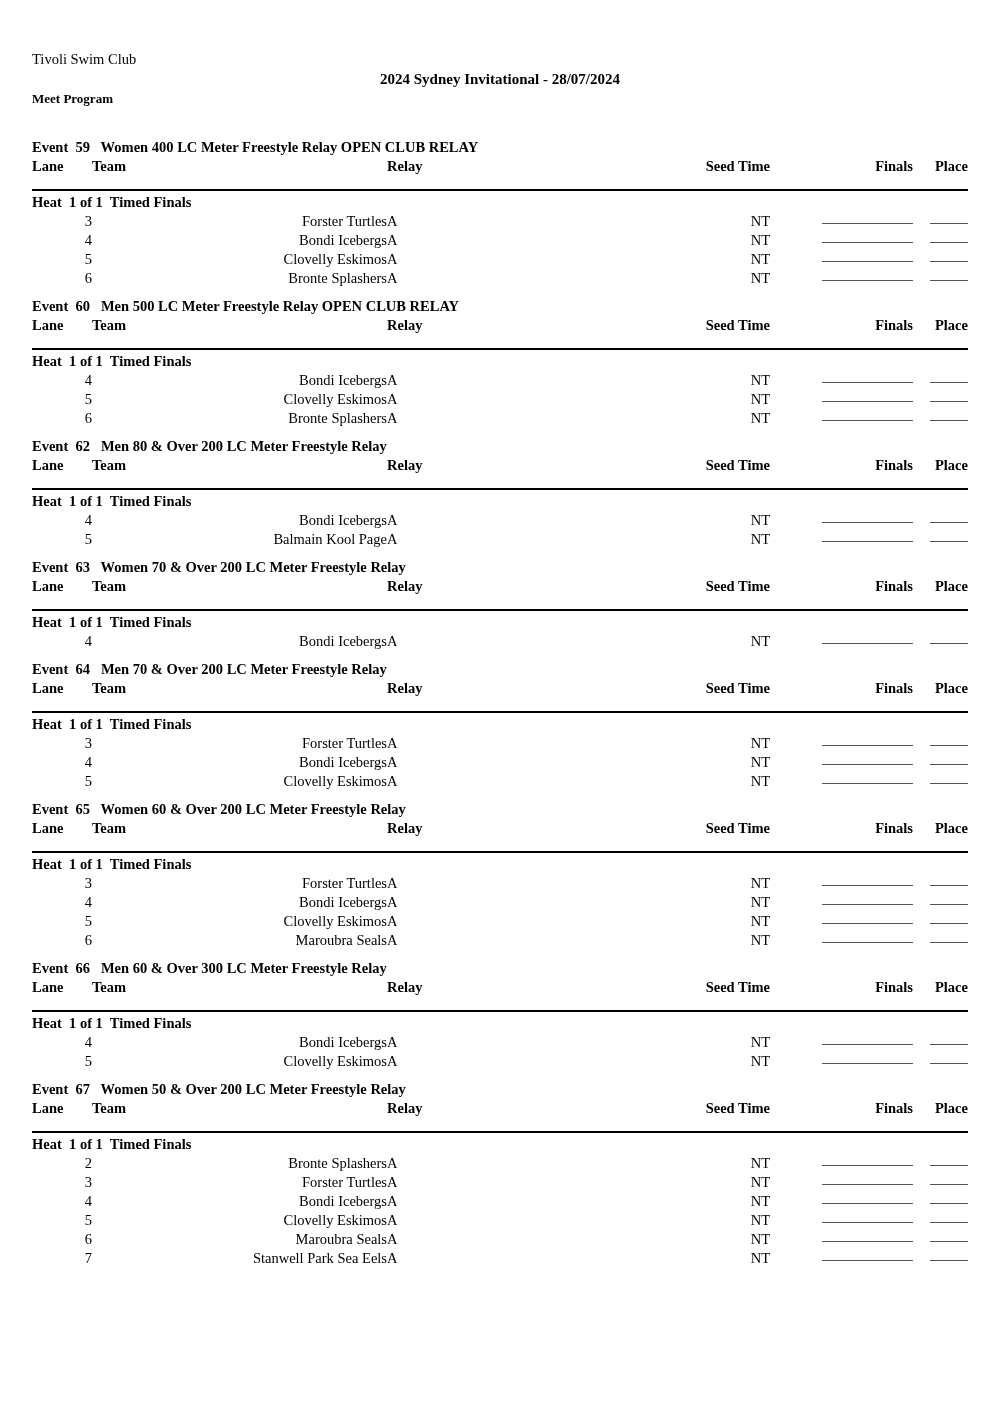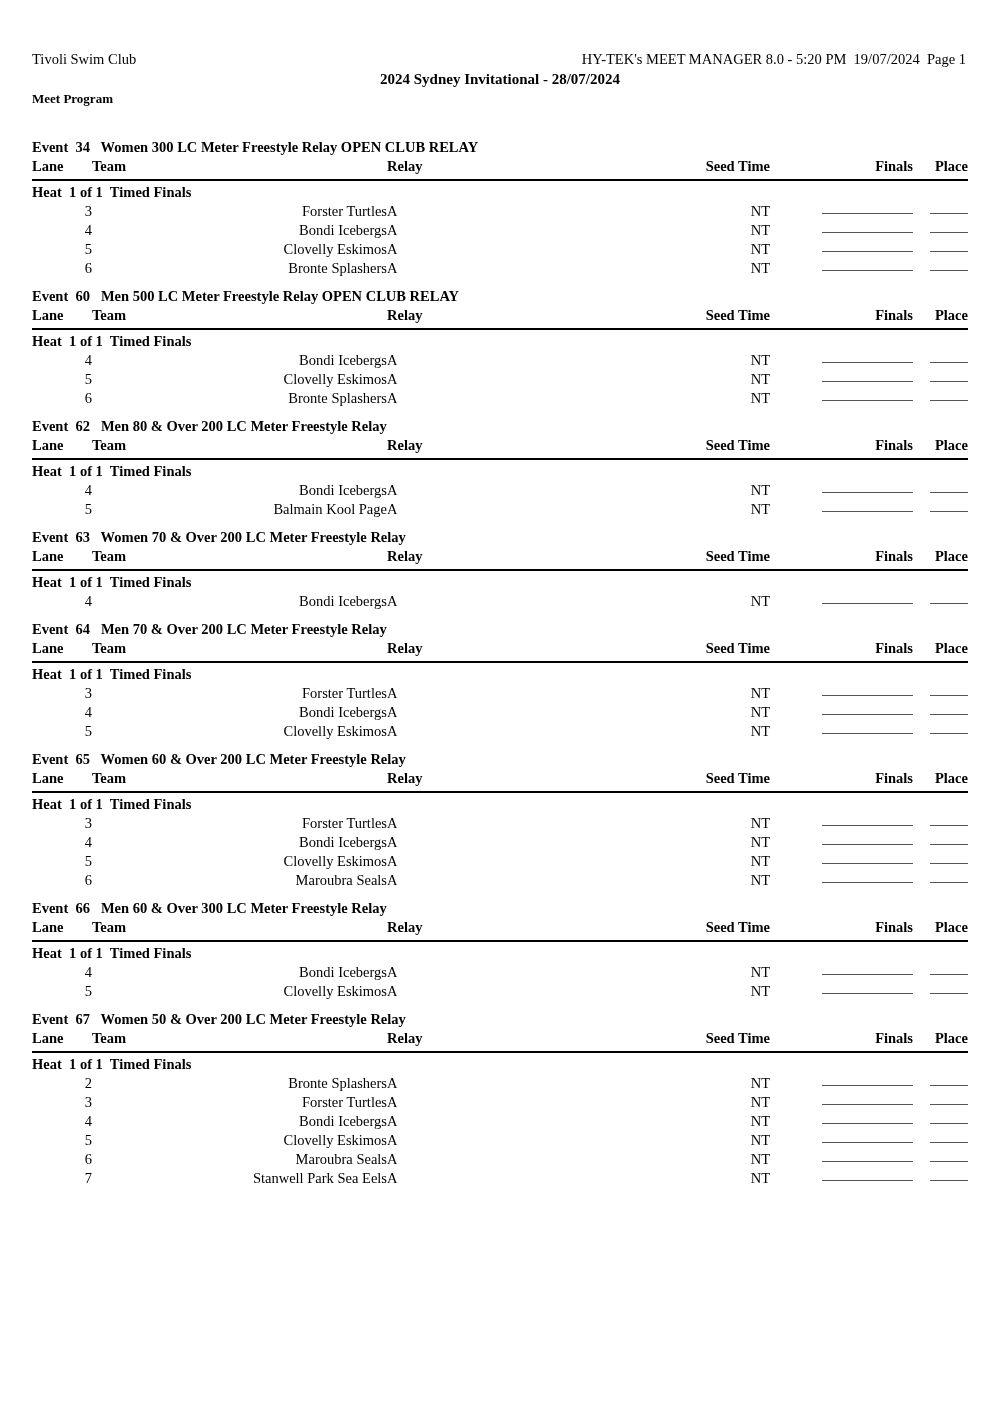--- a/index.html
+++ b/index.html
@@ -84,21 +84,21 @@
     vertical-align: bottom;
     white-space: nowrap;
   }
   th.h-lane  { text-align: left;  padding-left: 0px; }
   th.h-team  { text-align: left;  padding-left: 26px; }
   th.h-relay { text-align: left;  padding-left: 0px; }
   th.h-seed  { text-align: right; }
   th.h-fin   { text-align: right; }
   th.h-plc   { text-align: right; }
 
-  tr.header-row th { border-bottom: 2.5px solid #000; padding-bottom: 3px; }
+  tr.header-row th { border-bottom: 2.5px solid #000; padding-bottom: 13px; }
 
   td.heat-cell {
     font-weight: bold;
     font-size: 14.5px;
     line-height: 19px;
     padding: 2px 0 0 0;
     white-space: pre;
   }
 
   tr.entry td {
@@ -122,29 +122,28 @@
   .blank-fin { width: 91px; }
   .blank-plc { width: 38px; }
 </style>
 </head>
 <body>
 
 <div class="page">
 
   <div class="doc-header">
     <div class="left">Tivoli Swim Club</div>
-    <div class="right">HY-TEK's MEET MANAGER 8.0 - 5:20 PM  19/07/2024  Page 1</div>
   </div>
 
   <div class="doc-title">2024 Sydney Invitational - 28/07/2024</div>
   <div class="doc-subtitle">Meet Program</div>
 
   <div class="body-block" id="events-container">
       <div class="event">
-        <div class="event-title">Event  34   Women 300 LC Meter Freestyle Relay OPEN CLUB RELAY</div>
+        <div class="event-title">Event  59   Women 400 LC Meter Freestyle Relay OPEN CLUB RELAY</div>
         <table class="evt">
           <colgroup>
             <col class="c-lane">
             <col class="c-team">
             <col class="c-relay">
             <col class="c-seed">
             <col class="c-fin">
             <col class="c-plc">
           </colgroup>
           <thead>

